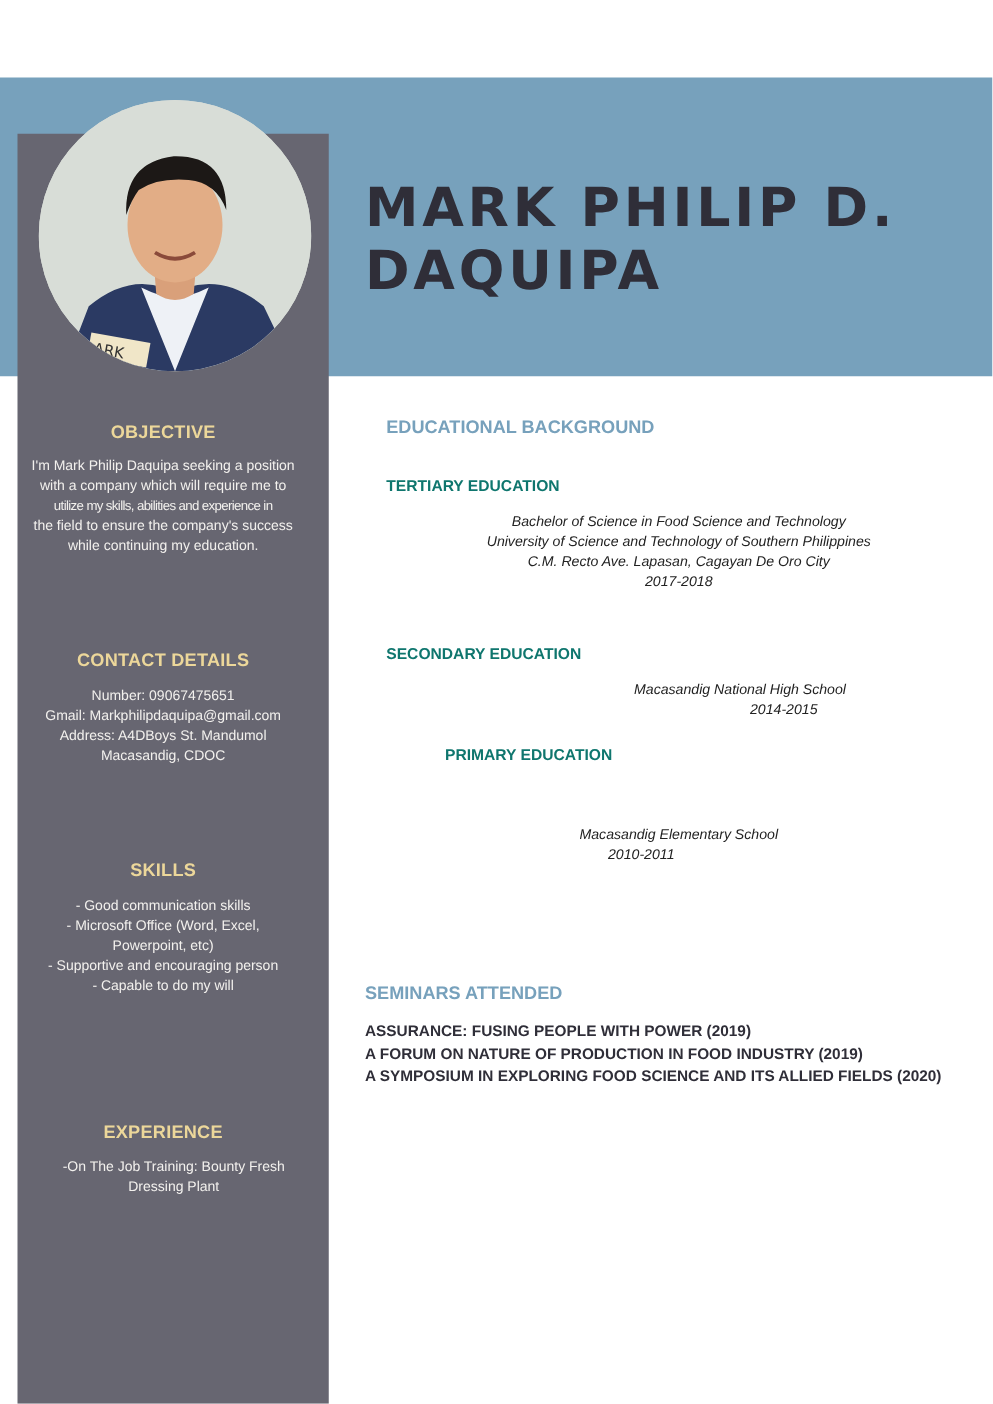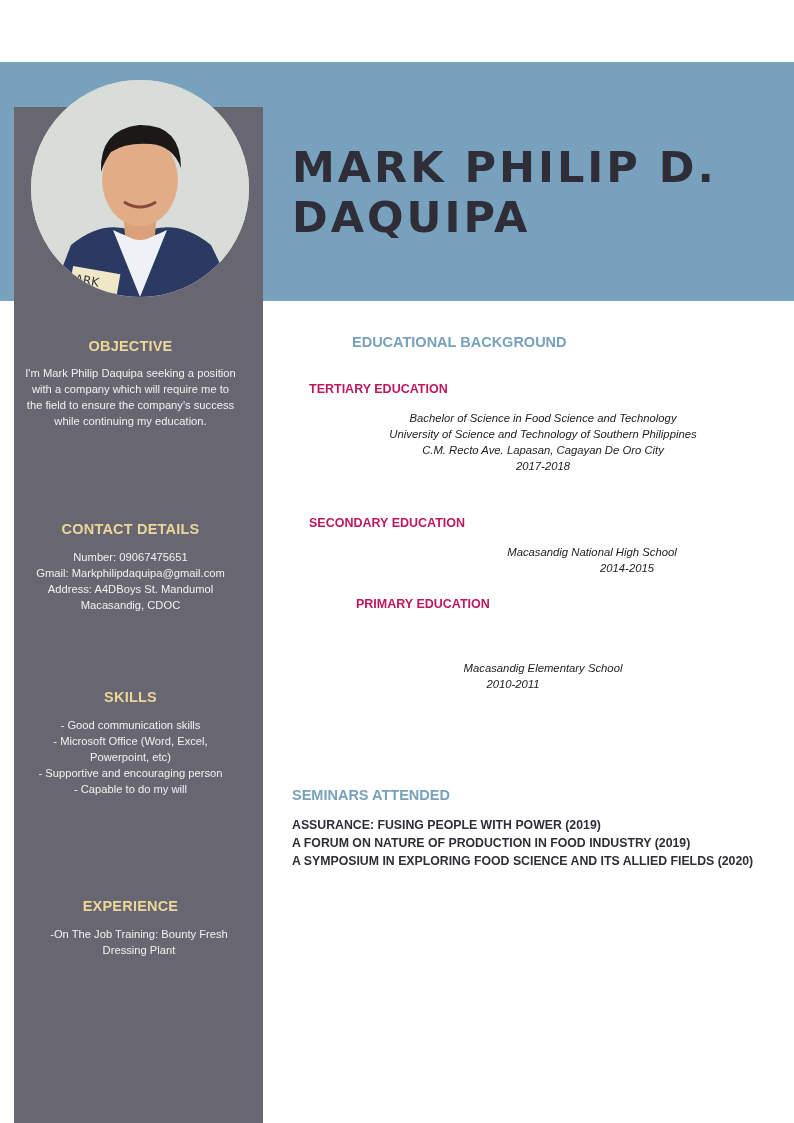--- a/index.html
+++ b/index.html
@@ -31,21 +31,21 @@
   .side-title {
     font-weight: bold; font-size: 14.5px; color: #ecd79a; margin: 0 0 12px 0; letter-spacing: 0.2px;
   }
   .side-text { font-size: 11.2px; line-height: 16px; margin: 0; }
   .side-text div { white-space: nowrap; }
   .exp-text { text-align: center; padding-left: 17px; }
   .main-title {
     position: absolute; font-weight: bold; font-size: 14.5px; color: #77a1bc; margin: 0;
   }
   .edu-label {
-    position: absolute; font-weight: bold; font-size: 12.5px; color: #be185d; margin: 0;
+    position: absolute; font-weight: bold; font-size: 12.5px; color: #0f766e; margin: 0;
   }
   .edu-detail {
     position: absolute; font-style: italic; font-size: 11.3px; line-height: 16px; color: #222;
     text-align: center;
   }
   .seminars {
     position: absolute; left: 292px; top: 816px; width: 490px;
     font-weight: bold; font-size: 12.3px; line-height: 18px; color: #2f2e38;
   }
   .seminars div { white-space: nowrap; }
@@ -80,20 +80,21 @@
 <h1 class="name">
   <div>MARK PHILIP D.</div>
   <div>DAQUIPA</div>
 </h1>
 
 <section class="side-section" style="top:338px;">
   <h3 class="side-title">OBJECTIVE</h3>
   <div class="side-text" style="margin-top:-1px;">
     <div>I'm Mark Philip Daquipa seeking a position</div>
     <div>with a company which will require me to</div>
+    <div style="letter-spacing:-0.5px;font-size:10.6px;">utilize my skills, abilities and experience in</div>
     <div>the field to ensure the company's success</div>
     <div>while continuing my education.</div>
   </div>
 </section>
 
 <section class="side-section" style="top:521px;">
   <h3 class="side-title">CONTACT DETAILS</h3>
   <div class="side-text">
     <div>Number: 09067475651</div>
     <div>Gmail: Markphilipdaquipa@gmail.com</div>
@@ -114,21 +115,21 @@
 </section>
 
 <section class="side-section" style="top:898px;">
   <h3 class="side-title">EXPERIENCE</h3>
   <div class="side-text exp-text">
     <div>-On The Job Training: Bounty Fresh</div>
     <div>Dressing Plant</div>
   </div>
 </section>
 
-<h2 class="main-title" style="left:309px; top:334px;margin-left:43px;">EDUCATIONAL BACKGROUND</h2>
+<h2 class="main-title" style="left:309px; top:334px;">EDUCATIONAL BACKGROUND</h2>
 
 <h4 class="edu-label" style="left:309px; top:382px;">TERTIARY EDUCATION</h4>
 <div class="edu-detail" style="left:343px; top:410px; width:400px;">
   <div>Bachelor of Science in Food Science and Technology</div>
   <div>University of Science and Technology of Southern Philippines</div>
   <div>C.M. Recto Ave. Lapasan, Cagayan De Oro City</div>
   <div>2017-2018</div>
 </div>
 
 <h4 class="edu-label" style="left:309px; top:516px;">SECONDARY EDUCATION</h4>

